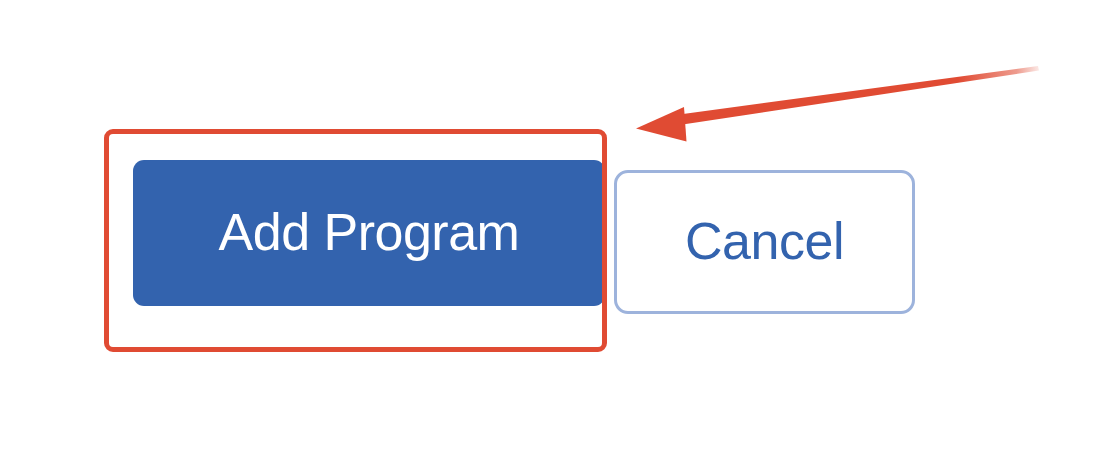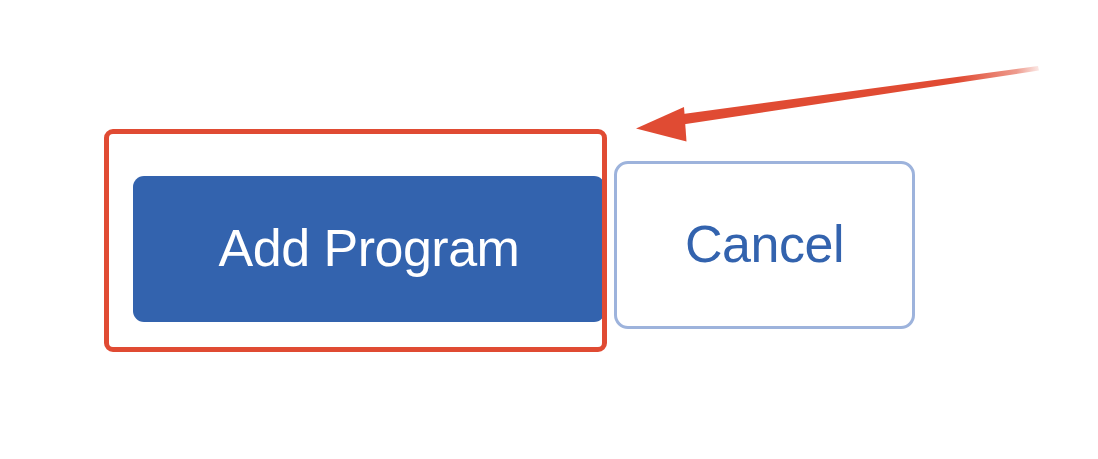--- a/index.html
+++ b/index.html
@@ -40,26 +40,25 @@
   }
   .btn-primary {
     width: 472px;
     height: 146px;
     background: #3363ae;
     color: #ffffff;
     border: none;
     border-radius: 11px;
     font-size: 52px;
     padding-bottom: 4px;
-    margin-top: 16px;
   }
   .btn-secondary {
     width: 301px;
-    height: 168px;
-    margin-top: 1px;
+    height: 144px;
+    margin-top: 10px;
     background: #ffffff;
     color: #3363ae;
     border: 3px solid #9db3dc;
     border-radius: 14px;
     font-size: 52px;
     padding-bottom: 4px;
   }
   
   .annotation-rect {
     position: absolute;

